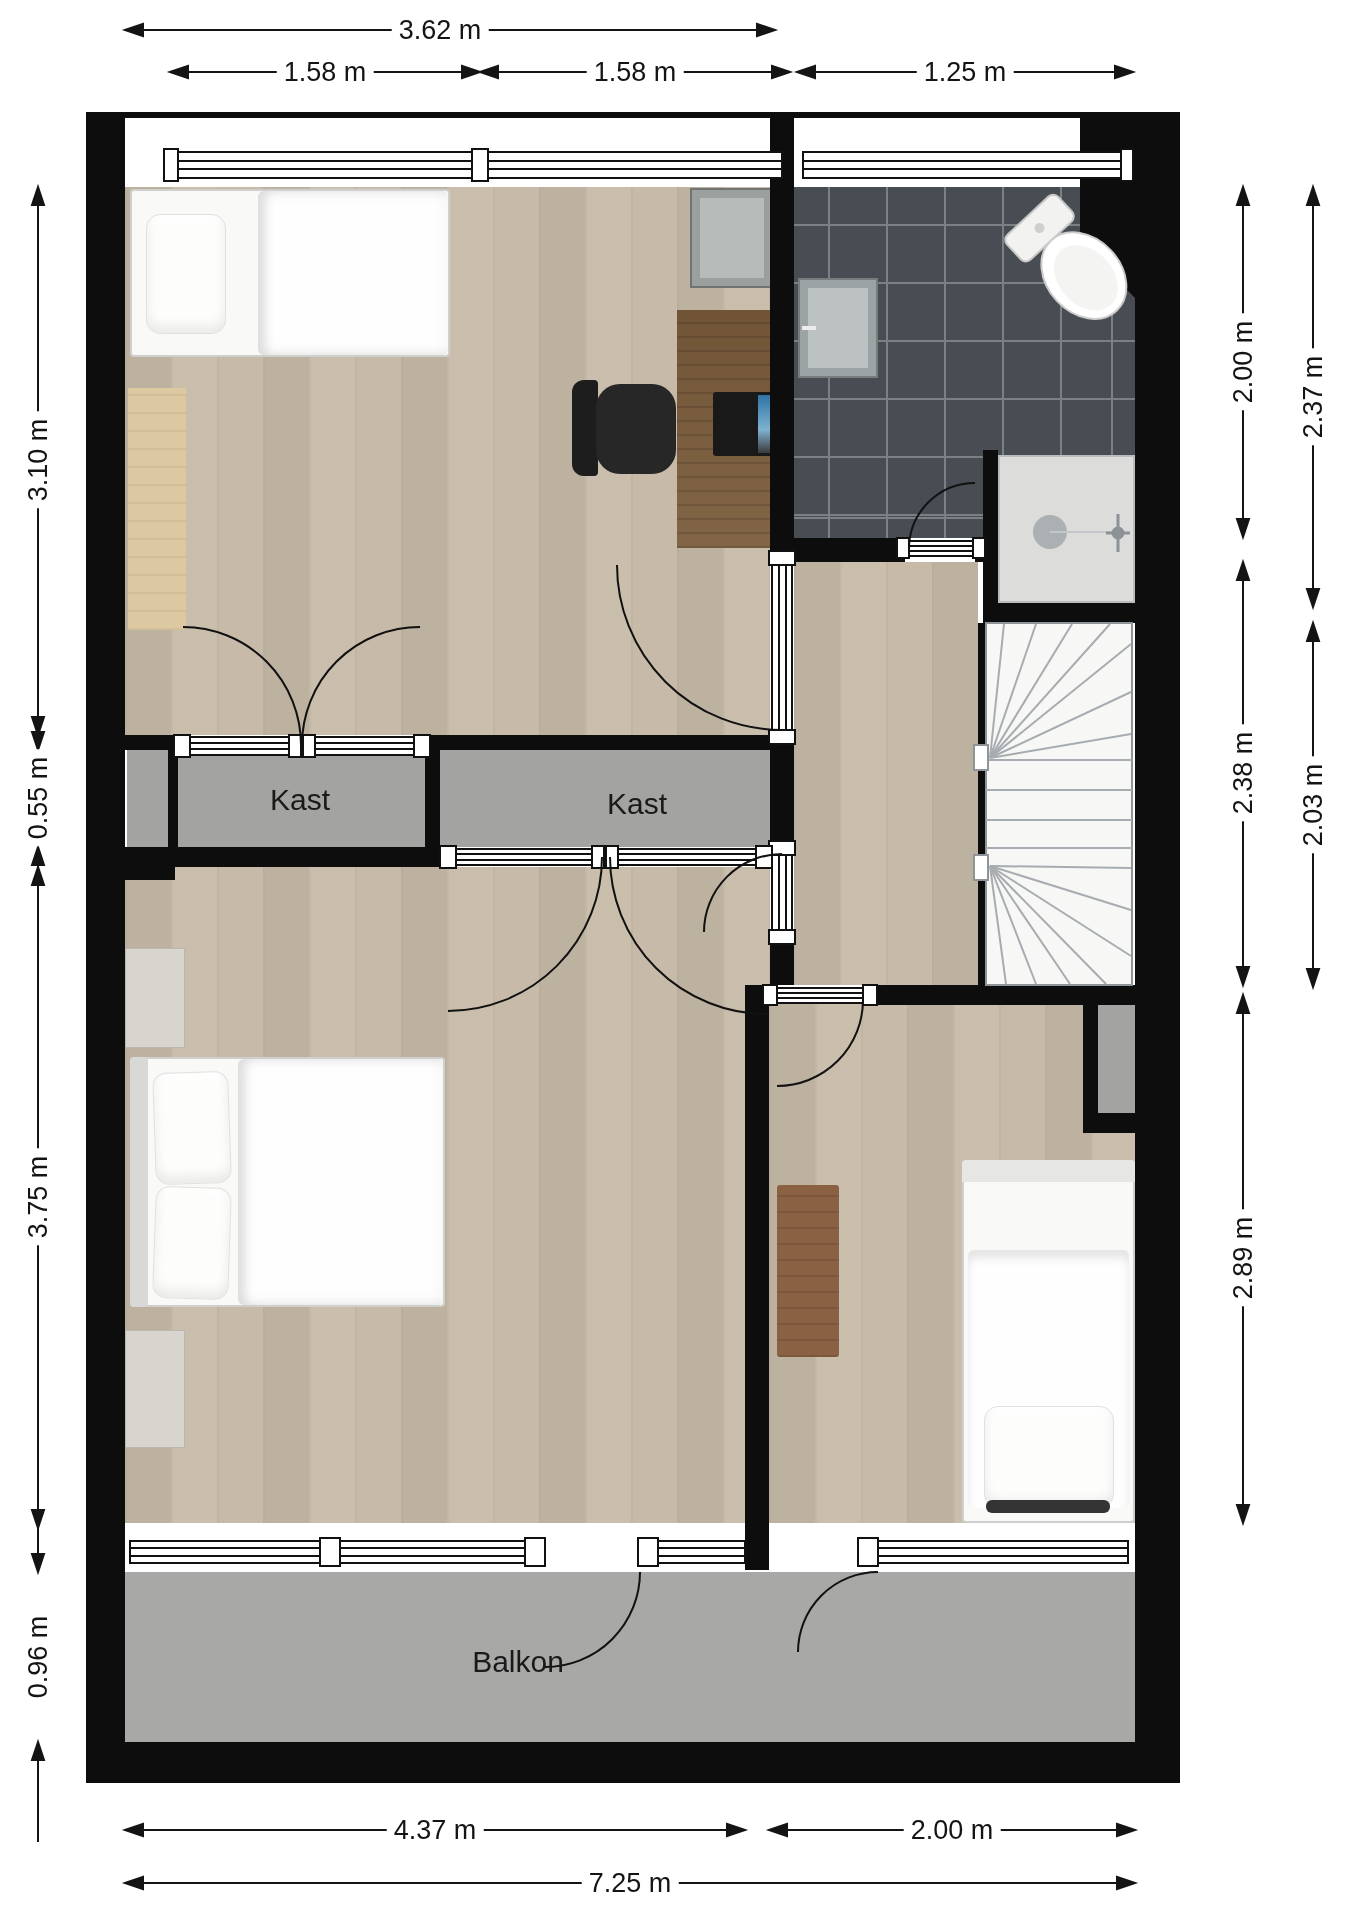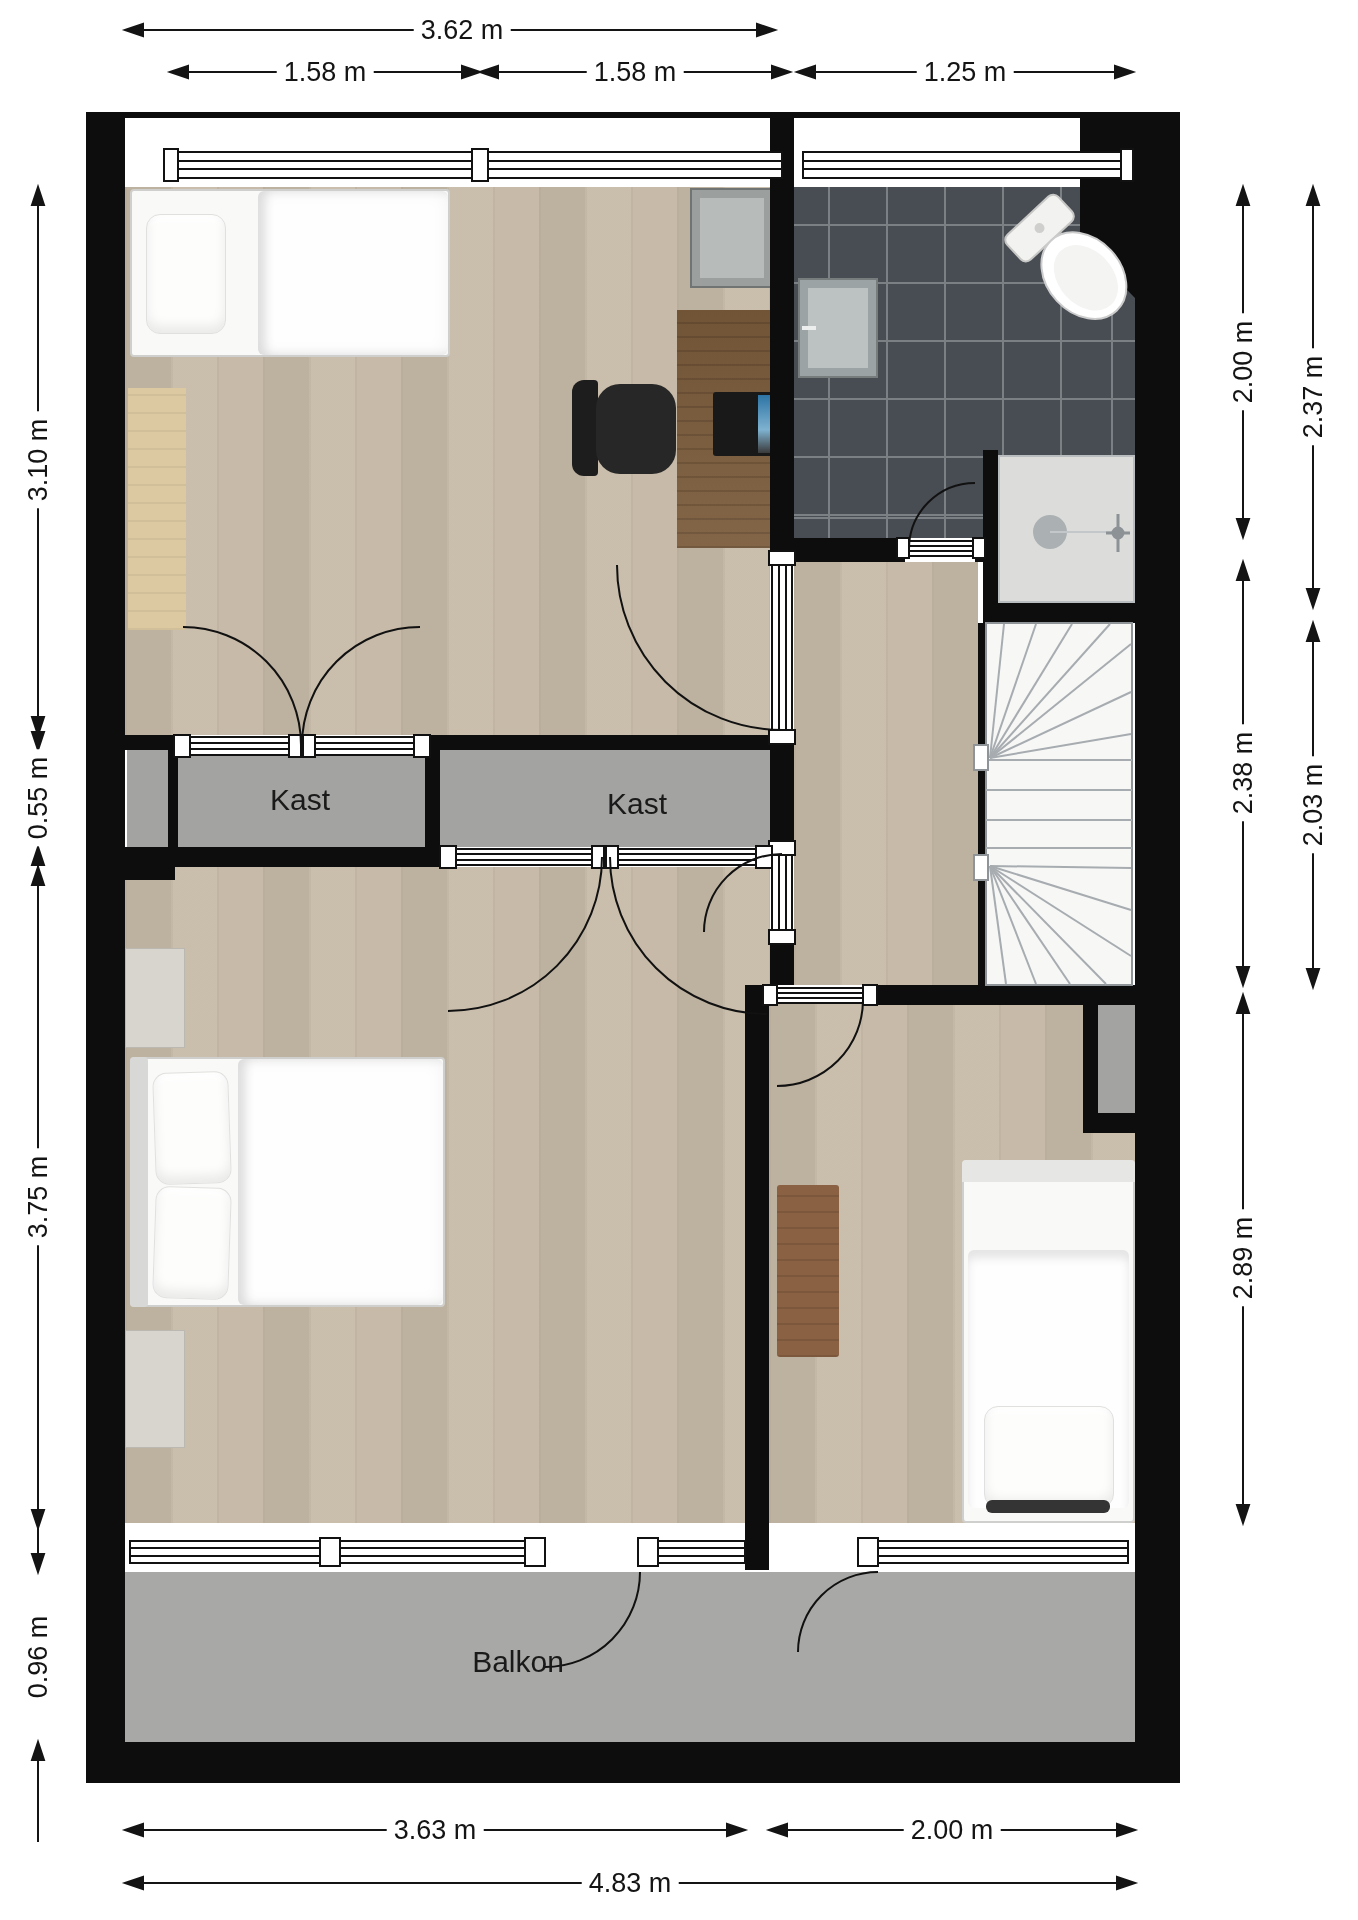--- a/index.html
+++ b/index.html
@@ -314,35 +314,35 @@
       <path d="M745 1830 l-18 -6 v12 z"></path>
     <line x1="773" y1="1830" x2="1131" y2="1830"></line>
     <path d="M769 1830 l18 -6 v12 z"></path>
       <path d="M1135 1830 l-18 -6 v12 z"></path>
     <line x1="129" y1="1883" x2="1131" y2="1883"></line>
     <path d="M125 1883 l18 -6 v12 z"></path>
       <path d="M1135 1883 l-18 -6 v12 z"></path>
   </g>
 </svg>
 
-<div class="dimlbl" style="left:462px;top:30px;">3.62 m</div>
+<div class="dimlbl" style="left:440px;top:30px;">3.62 m</div>
 <div class="dimlbl" style="left:325px;top:72px;">1.58 m</div>
 <div class="dimlbl" style="left:635px;top:72px;">1.58 m</div>
 <div class="dimlbl" style="left:965px;top:72px;">1.25 m</div>
 
 <div class="dimlbl v" style="left:38px;top:460px;">3.10 m</div>
 <div class="dimlbl v" style="left:38px;top:798px;">0.55 m</div>
 <div class="dimlbl v" style="left:38px;top:1197px;">3.75 m</div>
 <div class="dimlbl v" style="left:38px;top:1657px;">0.96 m</div>
 
 <div class="dimlbl v" style="left:1243px;top:362px;">2.00 m</div>
 <div class="dimlbl v" style="left:1243px;top:773px;">2.38 m</div>
 <div class="dimlbl v" style="left:1243px;top:1258px;">2.89 m</div>
 <div class="dimlbl v" style="left:1313px;top:397px;">2.37 m</div>
 <div class="dimlbl v" style="left:1313px;top:805px;">2.03 m</div>
 
-<div class="dimlbl" style="left:435px;top:1830px;">3.63 m</div>
+<div class="dimlbl" style="left:435px;top:1830px;">4.37 m</div>
 <div class="dimlbl" style="left:952px;top:1830px;">2.00 m</div>
-<div class="dimlbl" style="left:630px;top:1883px;">4.83 m</div>
+<div class="dimlbl" style="left:630px;top:1883px;">7.25 m</div>
 
 <div class="roomlbl" style="left:300px;top:800px;">Kast</div>
 <div class="roomlbl" style="left:637px;top:804px;">Kast</div>
 <div class="roomlbl" style="left:518px;top:1662px;">Balkon</div>
 
 </body></html>

